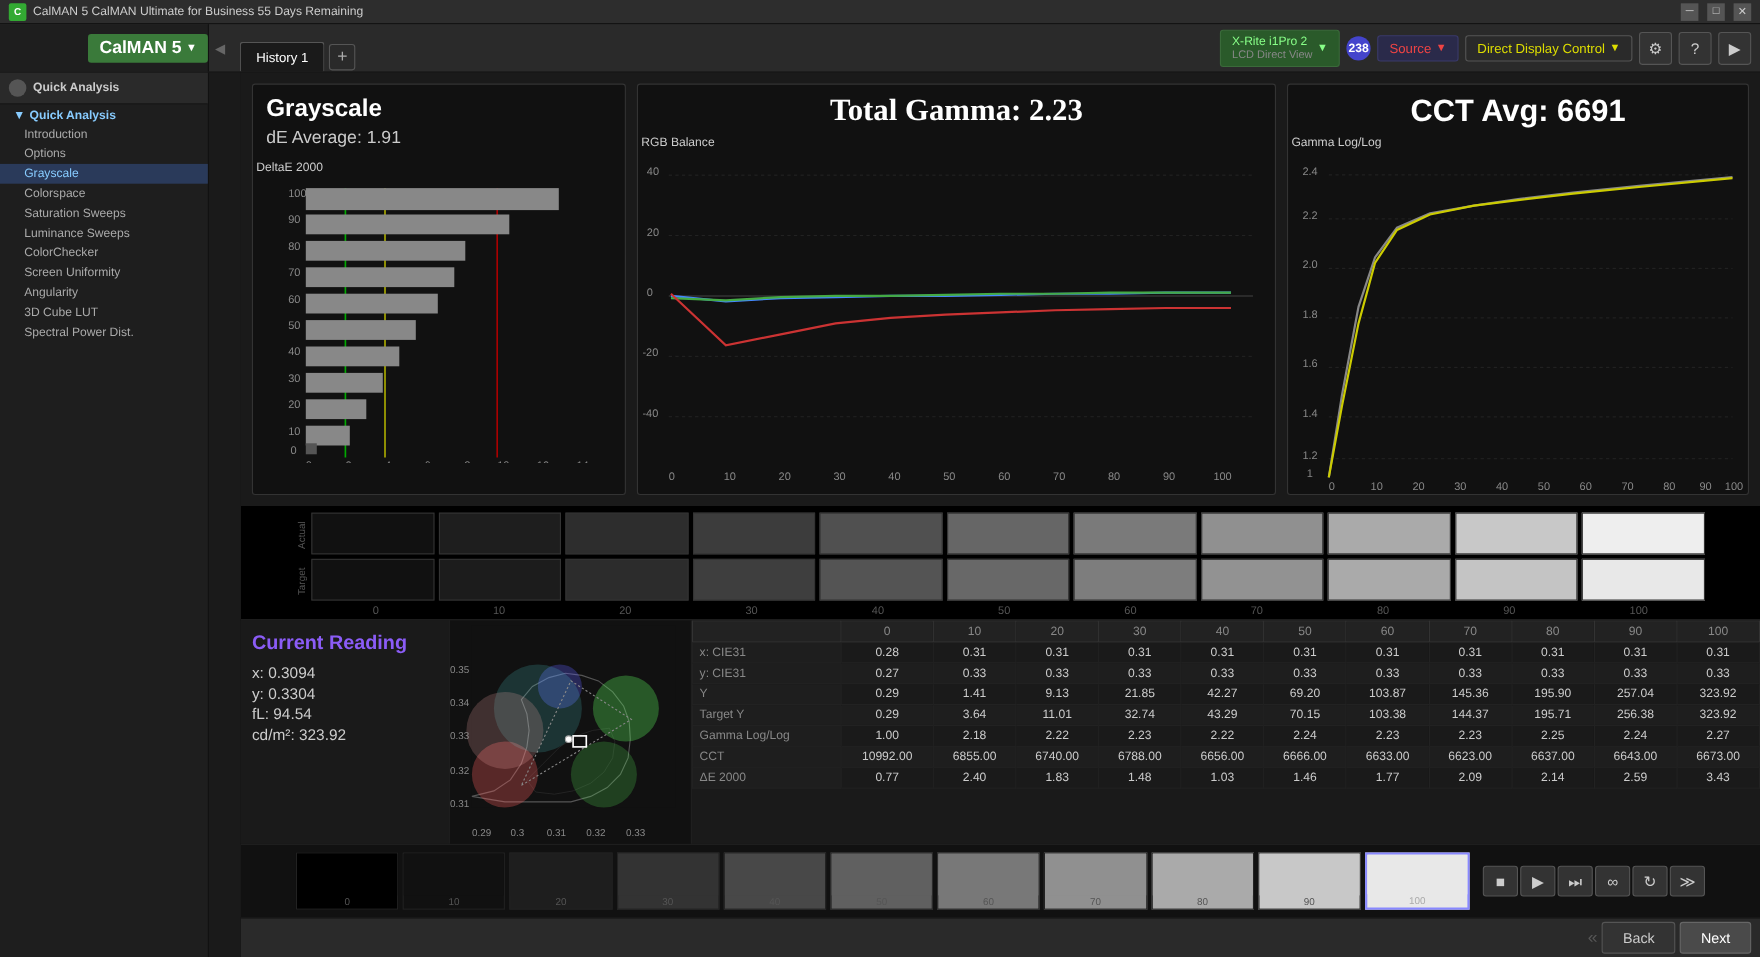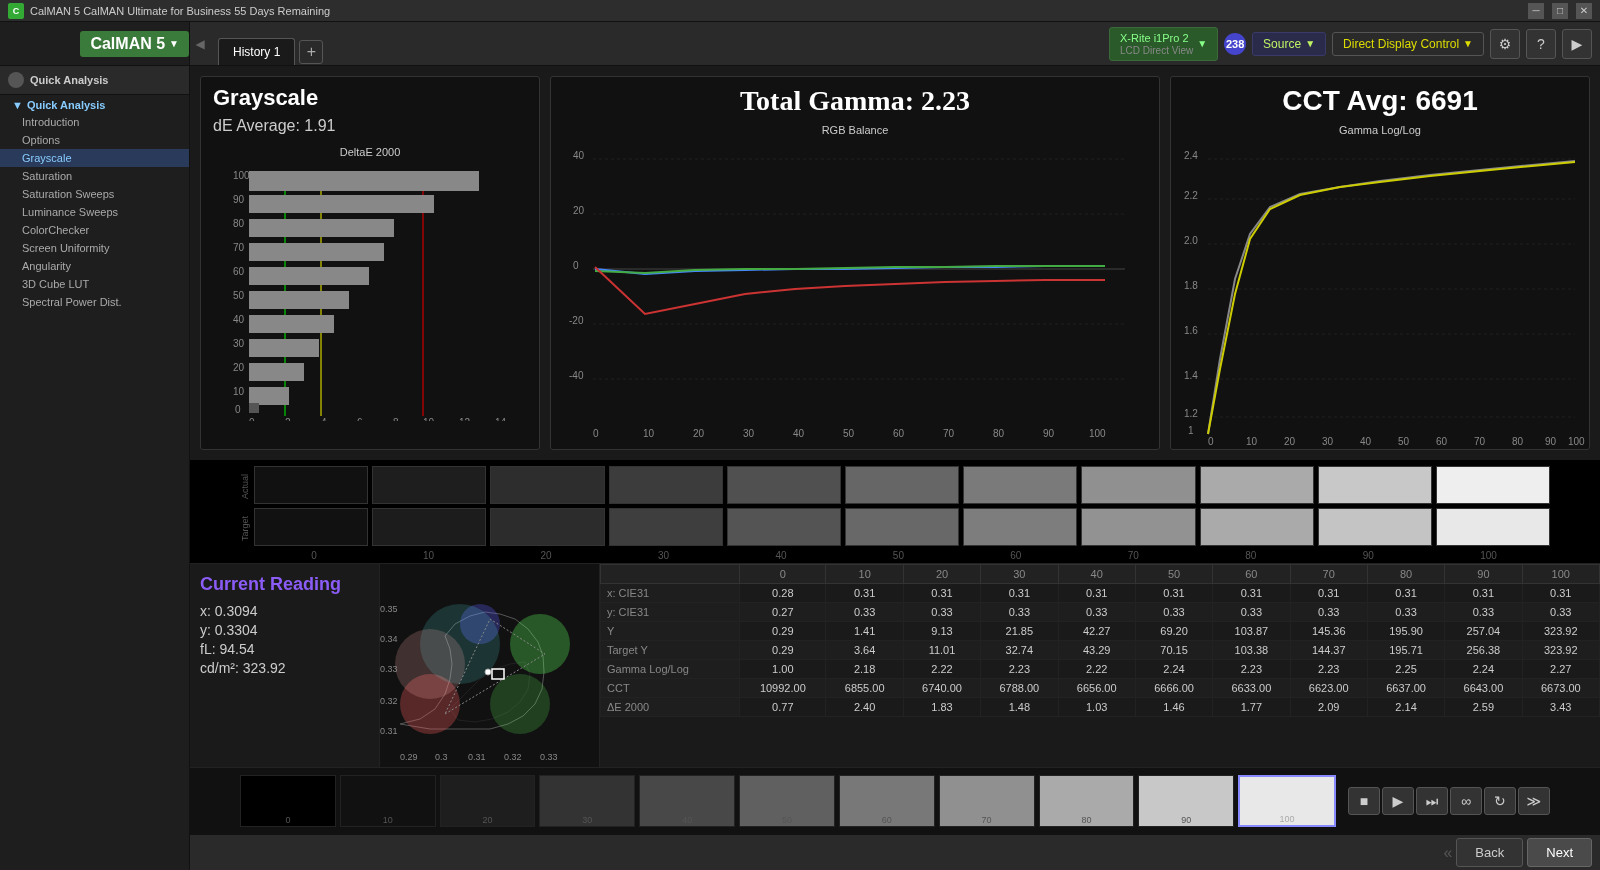--- a/index.html
+++ b/index.html
@@ -18,26 +18,26 @@
     .calman-logo { background: #3a7a3a; color: white; font-weight: bold; font-size: 16px; padding: 4px 10px; border-radius: 3px; display: flex; align-items: center; gap: 4px; }
     .calman-logo .arrow { font-size: 10px; }
     #tabs-area { flex: 1; display: flex; align-items: flex-end; padding-left: 8px; }
     .tab { background: #3a3a3a; color: #ccc; padding: 6px 14px; border-radius: 3px 3px 0 0; display: flex; align-items: center; gap: 6px; font-size: 12px; cursor: pointer; border: 1px solid #555; border-bottom: none; }
     .tab.active { background: #1a1a1a; color: white; }
     .tab-add { background: #2a2a2a; width: 24px; height: 24px; display: flex; align-items: center; justify-content: center; border: 1px solid #555; border-radius: 3px; cursor: pointer; color: #aaa; font-size: 16px; margin-left: 4px; align-self: flex-end; margin-bottom: 1px; }
     
     #right-controls { display: flex; align-items: center; gap: 6px; padding: 0 8px; }
     .meter-btn { background: #2a5a2a; color: #8f8; border: 1px solid #3a6a3a; padding: 4px 10px; border-radius: 3px; font-size: 11px; display: flex; align-items: center; gap: 4px; cursor: pointer; white-space: nowrap; }
     .meter-badge { background: #4444cc; color: white; border-radius: 50%; width: 22px; height: 22px; display: flex; align-items: center; justify-content: center; font-size: 11px; font-weight: bold; }
-    .source-btn { background: #2a2a4a; color: #bef264; border: 1px solid #3a3a6a; padding: 4px 10px; border-radius: 3px; font-size: 12px; display: flex; align-items: center; gap: 4px; cursor: pointer; }
+    .source-btn { background: #2a2a4a; color: #ef4444; border: 1px solid #3a3a6a; padding: 4px 10px; border-radius: 3px; font-size: 12px; display: flex; align-items: center; gap: 4px; cursor: pointer; }
     .ddc-btn { background: #2a2a2a; color: #dd0; border: 1px solid #555; padding: 4px 10px; border-radius: 3px; font-size: 12px; display: flex; align-items: center; gap: 4px; cursor: pointer; }
     .icon-btn { width: 30px; height: 30px; background: #333; border: 1px solid #555; border-radius: 3px; display: flex; align-items: center; justify-content: center; cursor: pointer; color: #ccc; font-size: 14px; }
 
     
-    #main { display: flex; height: calc(870px - 66px); }
+    #main { display: flex; height: calc(870px - 66px); gap: 29px; }
     
     
     #sidebar { width: 190px; background: #1e1e1e; border-right: 1px solid #111; overflow-y: auto; }
     .sidebar-section-title { background: #2a2a2a; color: #ccc; padding: 6px 8px; font-size: 11px; font-weight: bold; border-bottom: 1px solid #111; display: flex; align-items: center; gap: 6px; }
     .sidebar-circle { width: 16px; height: 16px; background: #555; border-radius: 50%; display: flex; align-items: center; justify-content: center; font-size: 9px; }
     .sidebar-group-title { color: #8cf; padding: 4px 8px 2px 12px; font-size: 11px; font-weight: bold; display: flex; align-items: center; gap: 4px; }
     .sidebar-item { padding: 3px 8px 3px 22px; font-size: 11px; color: #aaa; cursor: pointer; }
     .sidebar-item.active { background: #2a3a5a; color: #8cf; }
 
     
@@ -45,21 +45,21 @@
     
     
     #charts-section { flex: 1; display: flex; padding: 10px; gap: 10px; background: #1a1a1a; }
     
     .chart-panel { background: #111; border: 1px solid #333; border-radius: 3px; display: flex; flex-direction: column; }
     
     #panel-left { width: 340px; }
     #panel-center { flex: 1; }
     #panel-right { width: 420px; }
 
-    .chart-title { color: #ccc; font-size: 11px; text-align: center; padding: 3px; }
+    .chart-title { color: #ccc; font-size: 11px; text-align: left; padding: 3px; }
     .chart-main-title { font-size: 22px; font-weight: bold; color: white; padding: 8px 12px 4px; }
     .chart-subtitle { font-size: 16px; color: #ccc; padding: 2px 12px 8px; }
     .big-value { font-size: 28px; font-weight: bold; color: white; text-align: center; padding-top: 8px; }
     
     
     #bottom-section { height: 220px; background: #1a1a1a; display: flex; border-top: 1px solid #222; }
     
     #reading-panel { width: 190px; background: #1a1a1a; padding: 10px; border-right: 1px solid #222; }
     .reading-title { font-size: 18px; font-weight: bold; color: #8b5cf6; margin-bottom: 8px; }
     .reading-value { font-size: 14px; color: #ccc; margin: 3px 0; }
@@ -144,21 +144,21 @@
       <div class="sidebar-circle"></div>
       <span>Quick Analysis</span>
     </div>
     <div class="sidebar-group-title">
       <span>▼</span>
       <span>Quick Analysis</span>
     </div>
     <div class="sidebar-item">Introduction</div>
     <div class="sidebar-item">Options</div>
     <div class="sidebar-item active">Grayscale</div>
-    <div class="sidebar-item">Saturation</div>
+    <div class="sidebar-item">Colorspace</div>
     <div class="sidebar-item">Saturation Sweeps</div>
     <div class="sidebar-item">Luminance Sweeps</div>
     <div class="sidebar-item">ColorChecker</div>
     <div class="sidebar-item">Screen Uniformity</div>
     <div class="sidebar-item">Angularity</div>
     <div class="sidebar-item">3D Cube LUT</div>
     <div class="sidebar-item">Spectral Power Dist.</div>
   </div>
 
   <div id="content">

